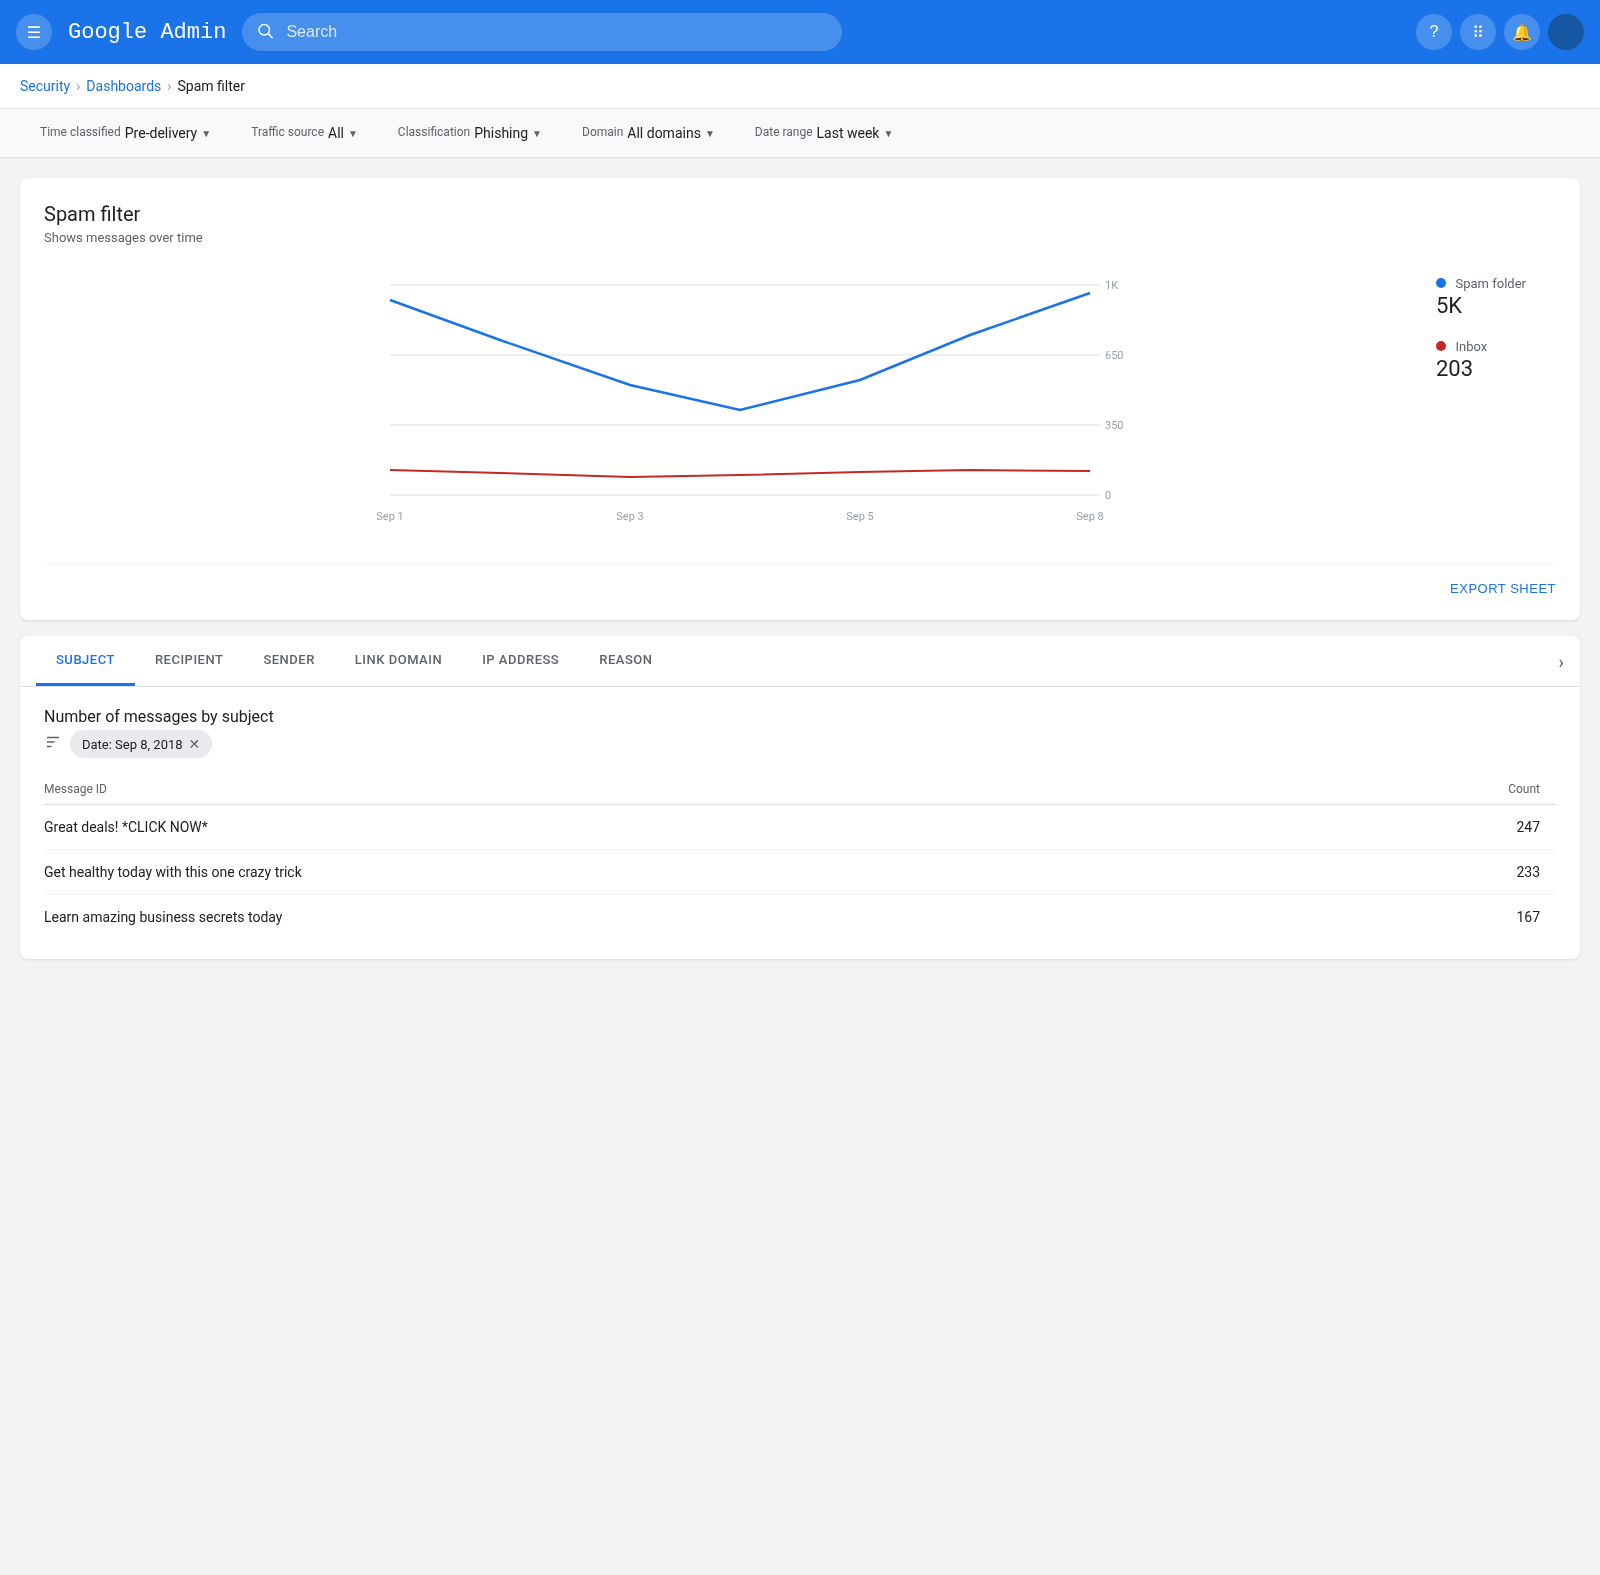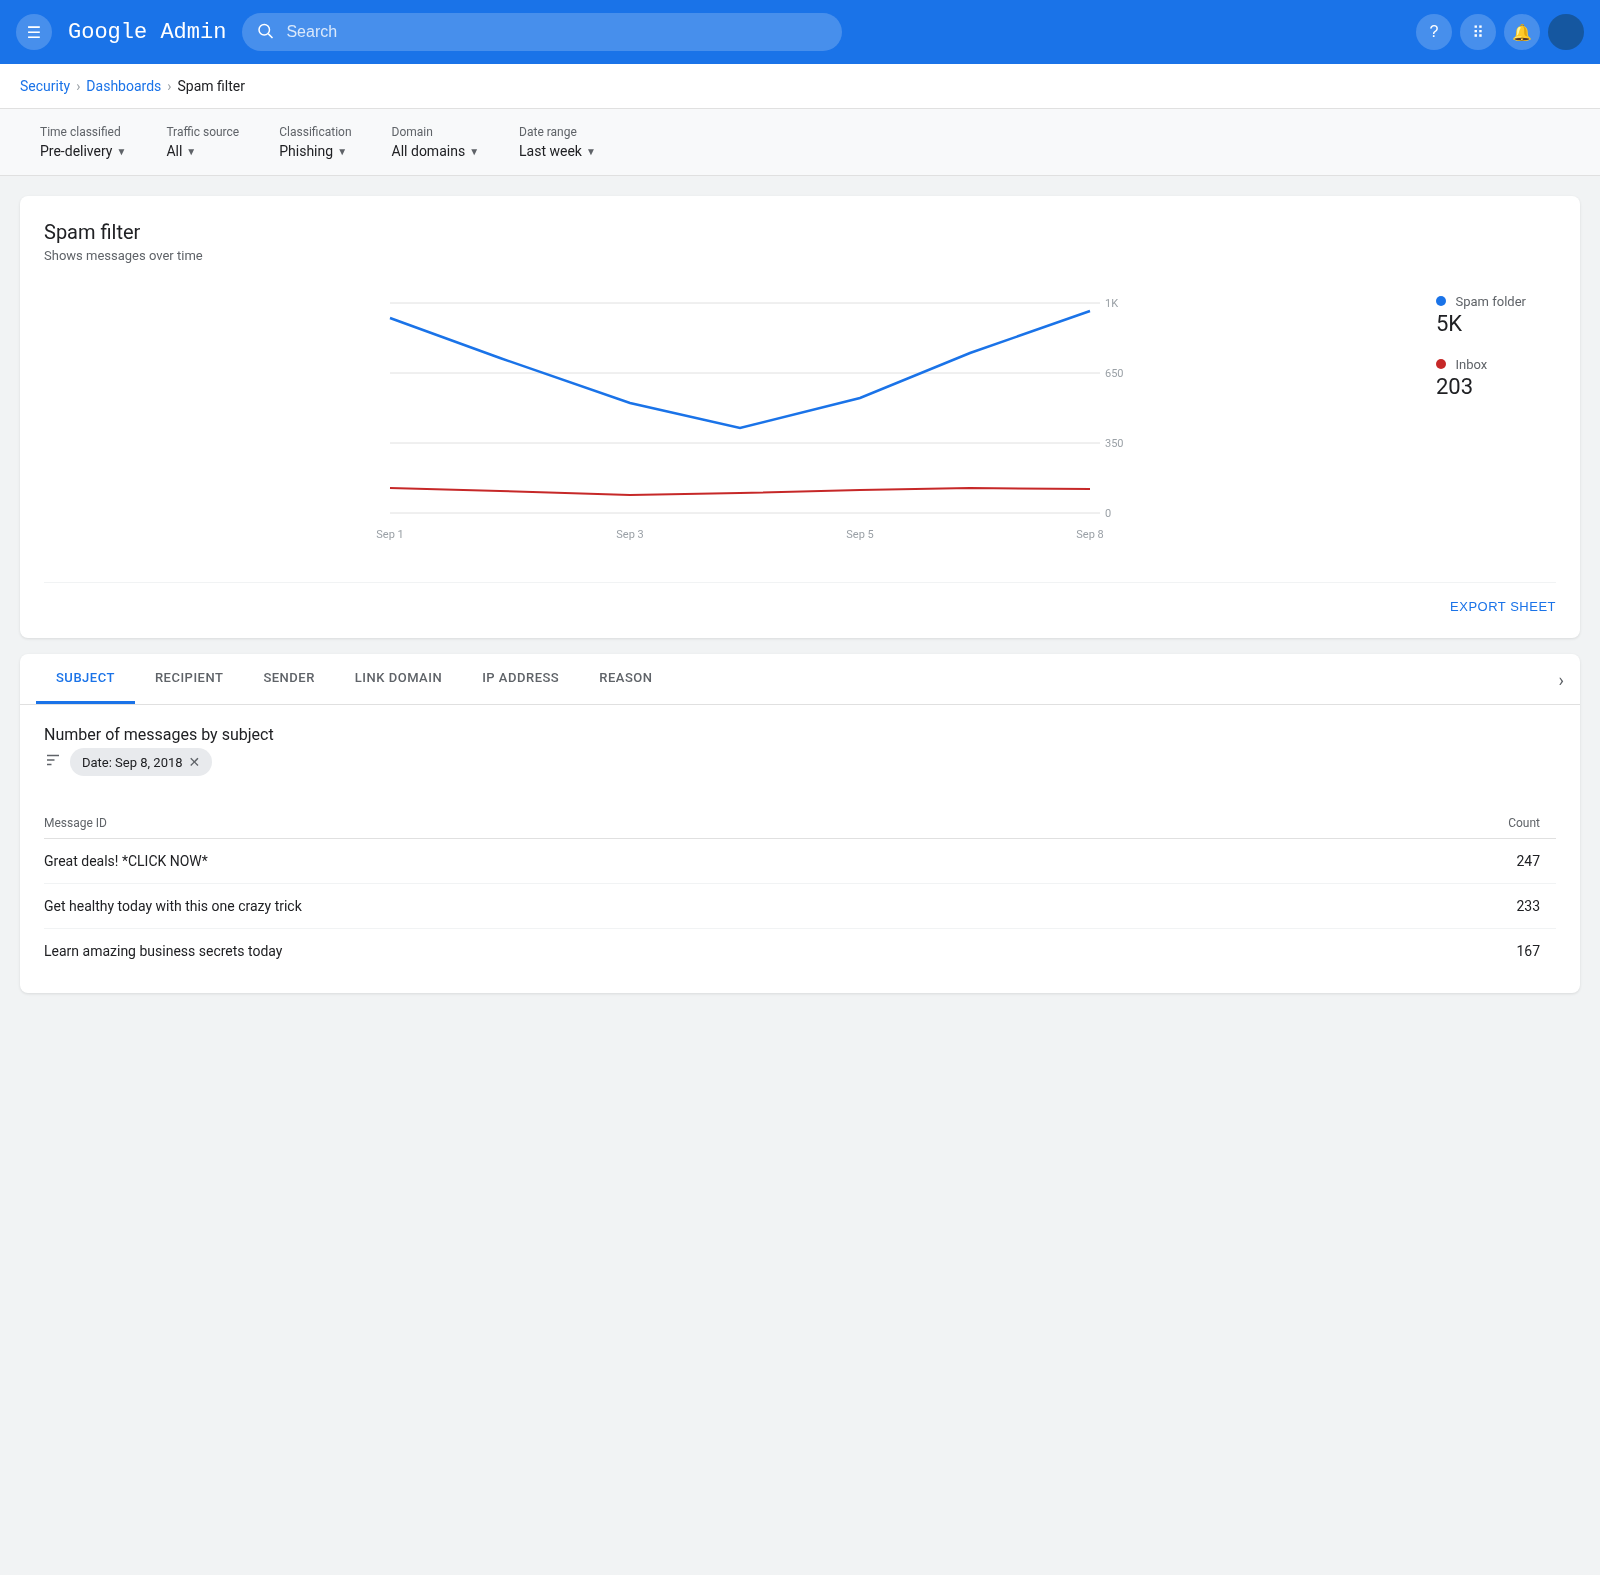--- a/index.html
+++ b/index.html
@@ -72,21 +72,21 @@
 
     
     .filters-bar {
       background: #f8f9fa;
       padding: 16px 40px;
       display: flex;
       gap: 40px;
       align-items: flex-start;
       border-bottom: 1px solid #e0e0e0;
     }
-    .filter-group { display: flex; flex-direction: column; gap: 4px; }
+    .filter-group { display: flex; gap: 4px; }
     .filter-label { font-size: 12px; color: #5f6368; }
     .filter-select {
       display: flex;
       align-items: center;
       gap: 4px;
       font-size: 14px;
       color: #202124;
       cursor: pointer;
     }
     .filter-select .chevron { color: #5f6368; font-size: 10px; }
@@ -161,21 +161,21 @@
       color: #1a73e8;
       border-bottom: 3px solid #1a73e8;
     }
     .tab-chevron { margin-left: auto; color: #5f6368; cursor: pointer; font-size: 18px; }
 
     
     .table-section { padding: 20px 24px; }
     .table-title { font-size: 16px; font-weight: 400; margin-bottom: 4px; }
     .table-subtitle { font-size: 12px; color: #5f6368; margin-bottom: 16px; }
 
-    .filter-chips { display: flex; align-items: center; gap: 8px; margin-bottom: 32px; }
+    .filter-chips { display: flex; align-items: center; gap: 8px; margin-bottom: 16px; }
     .filter-icon { color: #5f6368; font-size: 18px; cursor: pointer; }
     .chip {
       display: flex; align-items: center; gap: 6px;
       background: #e8eaed;
       border-radius: 16px;
       padding: 6px 12px;
       font-size: 13px;
     }
     .chip-close { cursor: pointer; color: #5f6368; font-size: 14px; }
 

